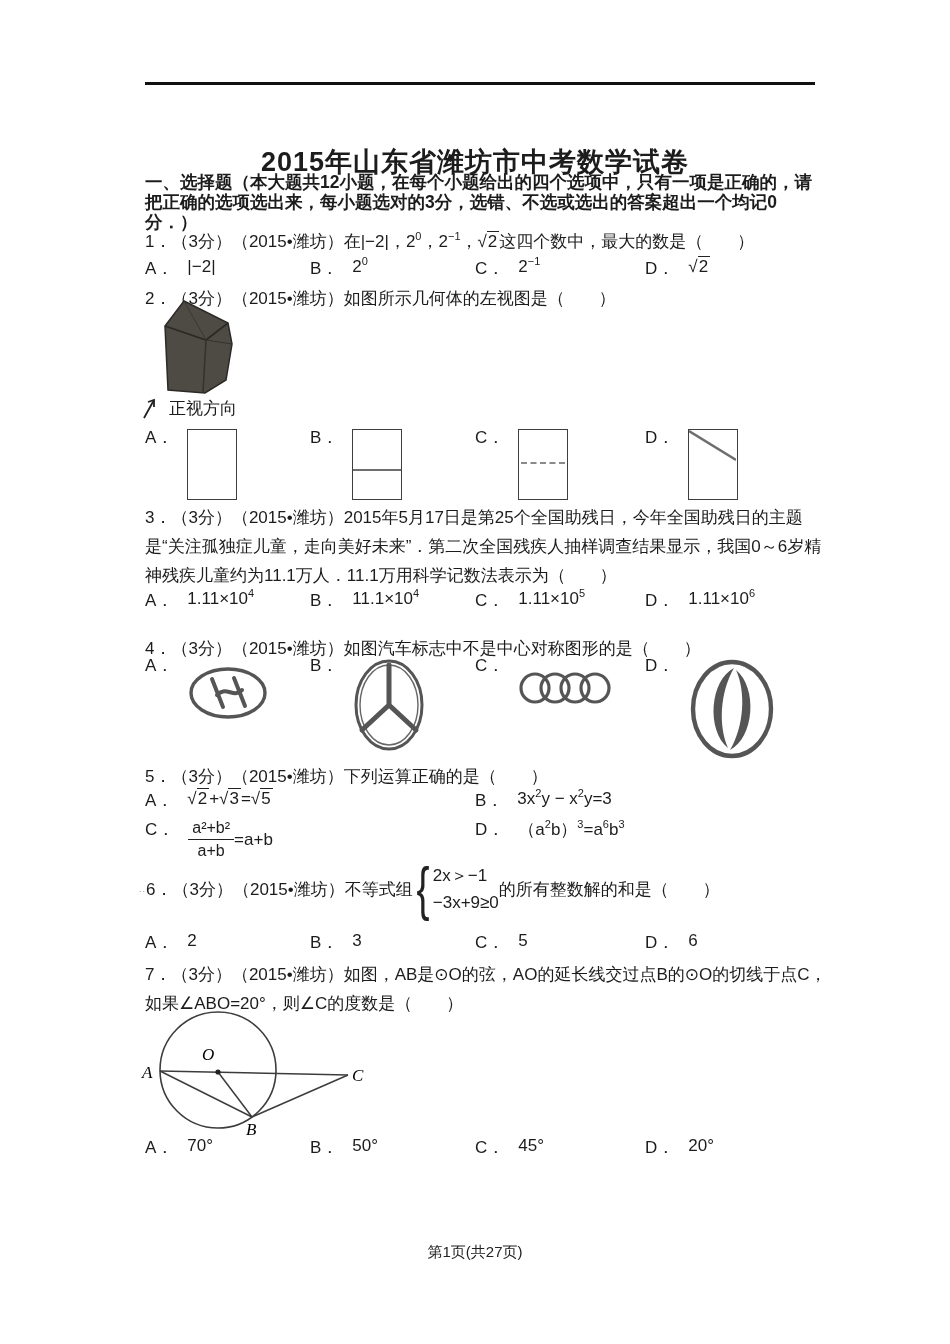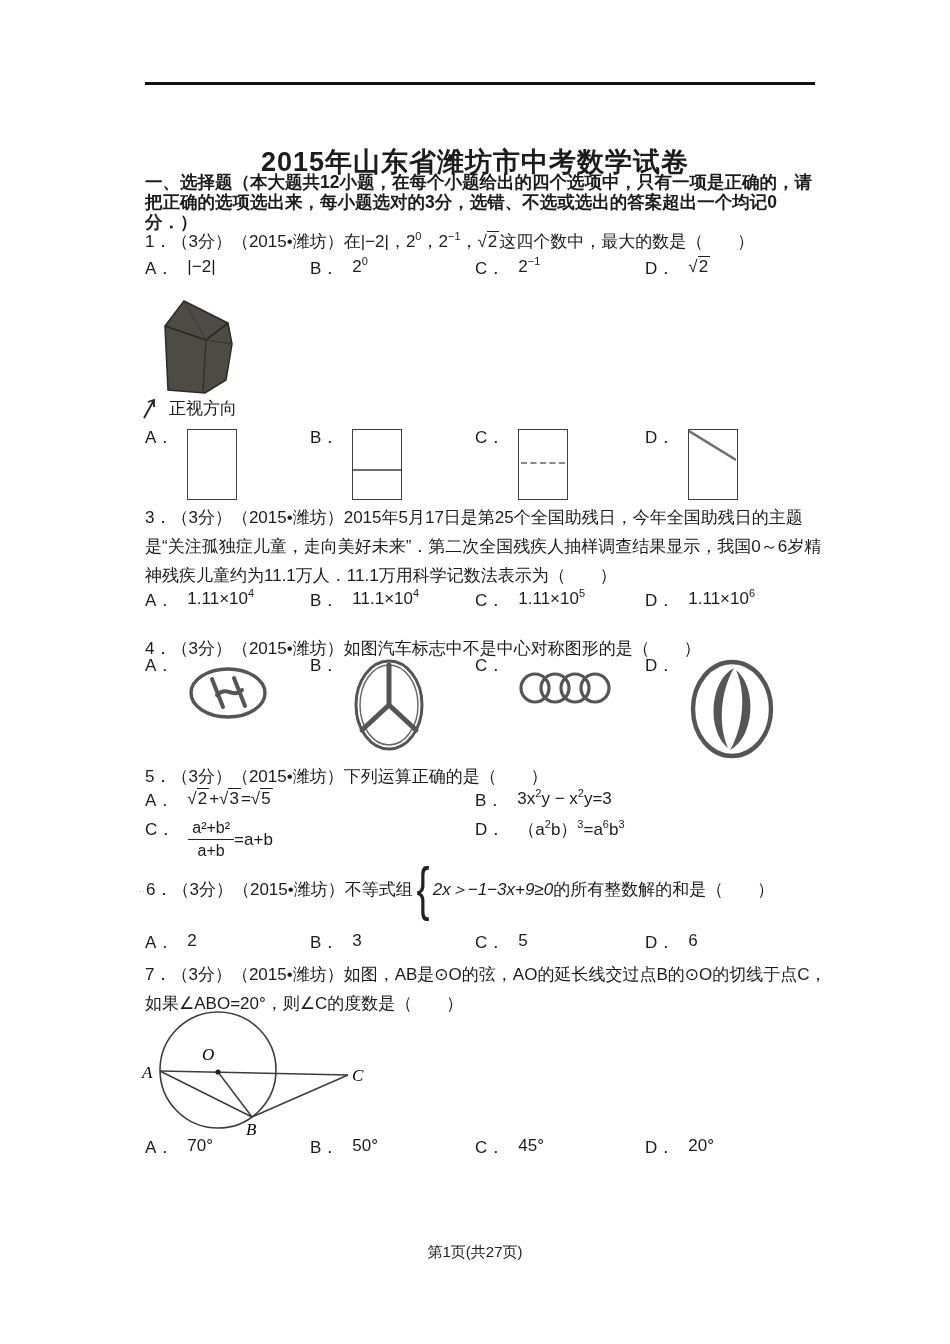--- a/index.html
+++ b/index.html
@@ -36,21 +36,21 @@
   .frac .fd { display:block; padding-top:1px; }
   
   .solid-fig { top:298px; left:148px; }
   .viewdir { top:396px; left:141px; display:flex; align-items:center; gap:10px; font-size:17px; }
   .vbox { width:50px; height:71px; border:1.7px solid #3f3f3f; position:relative; background:#fff; margin-top:3px; }
   .vbox .hl  { position:absolute; left:0; right:0; top:56%; border-top:2.2px solid #6e6e6e; }
   .vbox .hd  { position:absolute; left:2px; right:2px; top:47%; border-top:2.4px dashed #8a8a8a; }
   
   .sysgrp { display:flex; align-items:center; }
   .brace { font-size:60px; font-weight:200; line-height:54px; transform:scaleX(.65); color:#222; }
-  .syslines { display:flex; font-size:17px; line-height:27px;font-style:italic; }
+  .syslines { display:flex; flex-direction:column; font-size:17px; line-height:27px; }
   .artifact { color:#9a9a9a; font-size:9px; letter-spacing:1px; vertical-align:middle; }
   .footer { top:1243px; left:0; width:100%; text-align:center; font-size:15px; color:#222; }
   .dotline { display:flex; align-items:center; }
   svg text { font-family:"Liberation Serif","DejaVu Serif",serif; font-style:italic; }
 </style>
 </head>
 <body>
 
 <div class="page">
 
@@ -73,20 +73,21 @@
     <span class="opt c2">
         <span class="lbl">C．</span>
         <span>2<span class="sup">−1</span></span>
       </span>
     <span class="opt c3">
         <span class="lbl">D．</span>
         <span><span class="sqrt"><span class="rad">2</span></span></span>
       </span>
   </div>
 
+  <div class="abs stem" style="top:284px">2．（3分）（2015•潍坊）如图所示几何体的左视图是（　　）</div>
   <div class="abs solid-fig">
     <svg width="112" height="98" viewBox="0 0 112 98">
       <polygon points="36,3 80,25 84,46 78,82 57,95 20,92 17,28" fill="#4e4b45" stroke="#2c2a26" stroke-width="1.5"></polygon>
       <polyline points="17,28 58,42 80,25" fill="none" stroke="#2b2925" stroke-width="1.6"></polyline>
       <polyline points="58,42 55,94" fill="none" stroke="#35332e" stroke-width="1.6"></polyline>
       <polyline points="58,42 84,46" fill="none" stroke="#35332e" stroke-width="1.2"></polyline>
       <polyline points="36,3 58,42" fill="none" stroke="#3a3833" stroke-width="1"></polyline>
     </svg>
   </div>
   <div class="abs viewdir">

